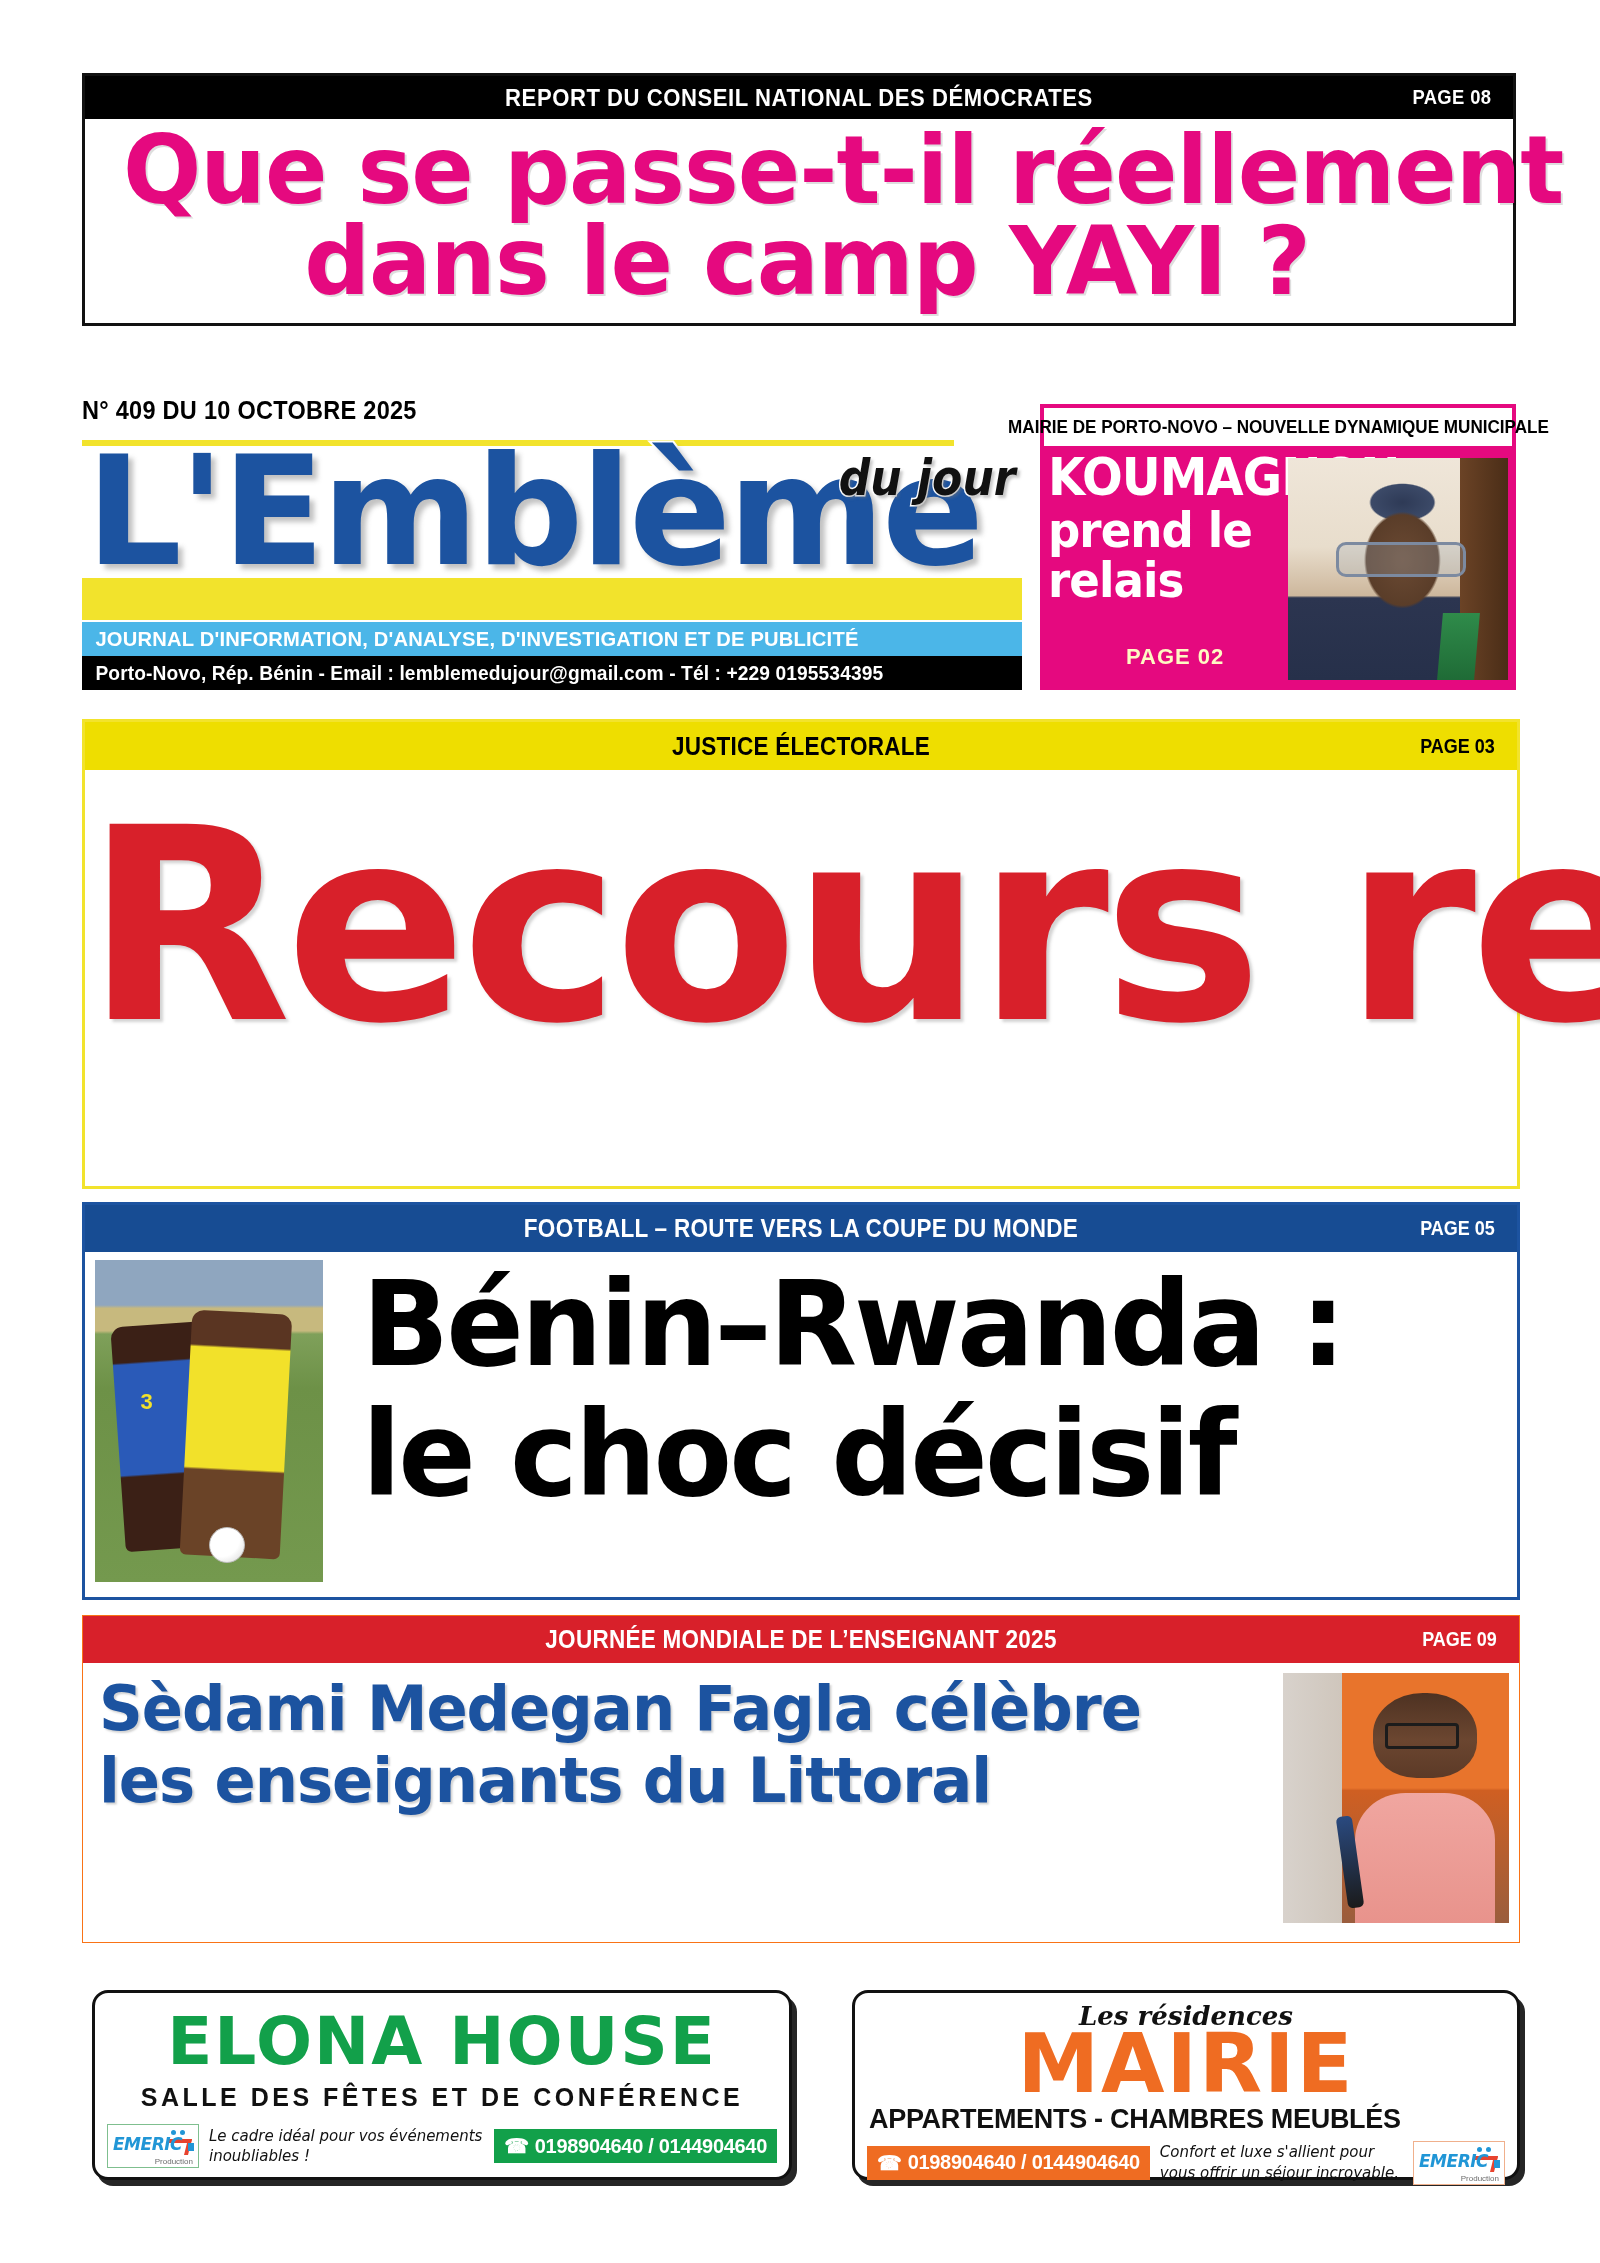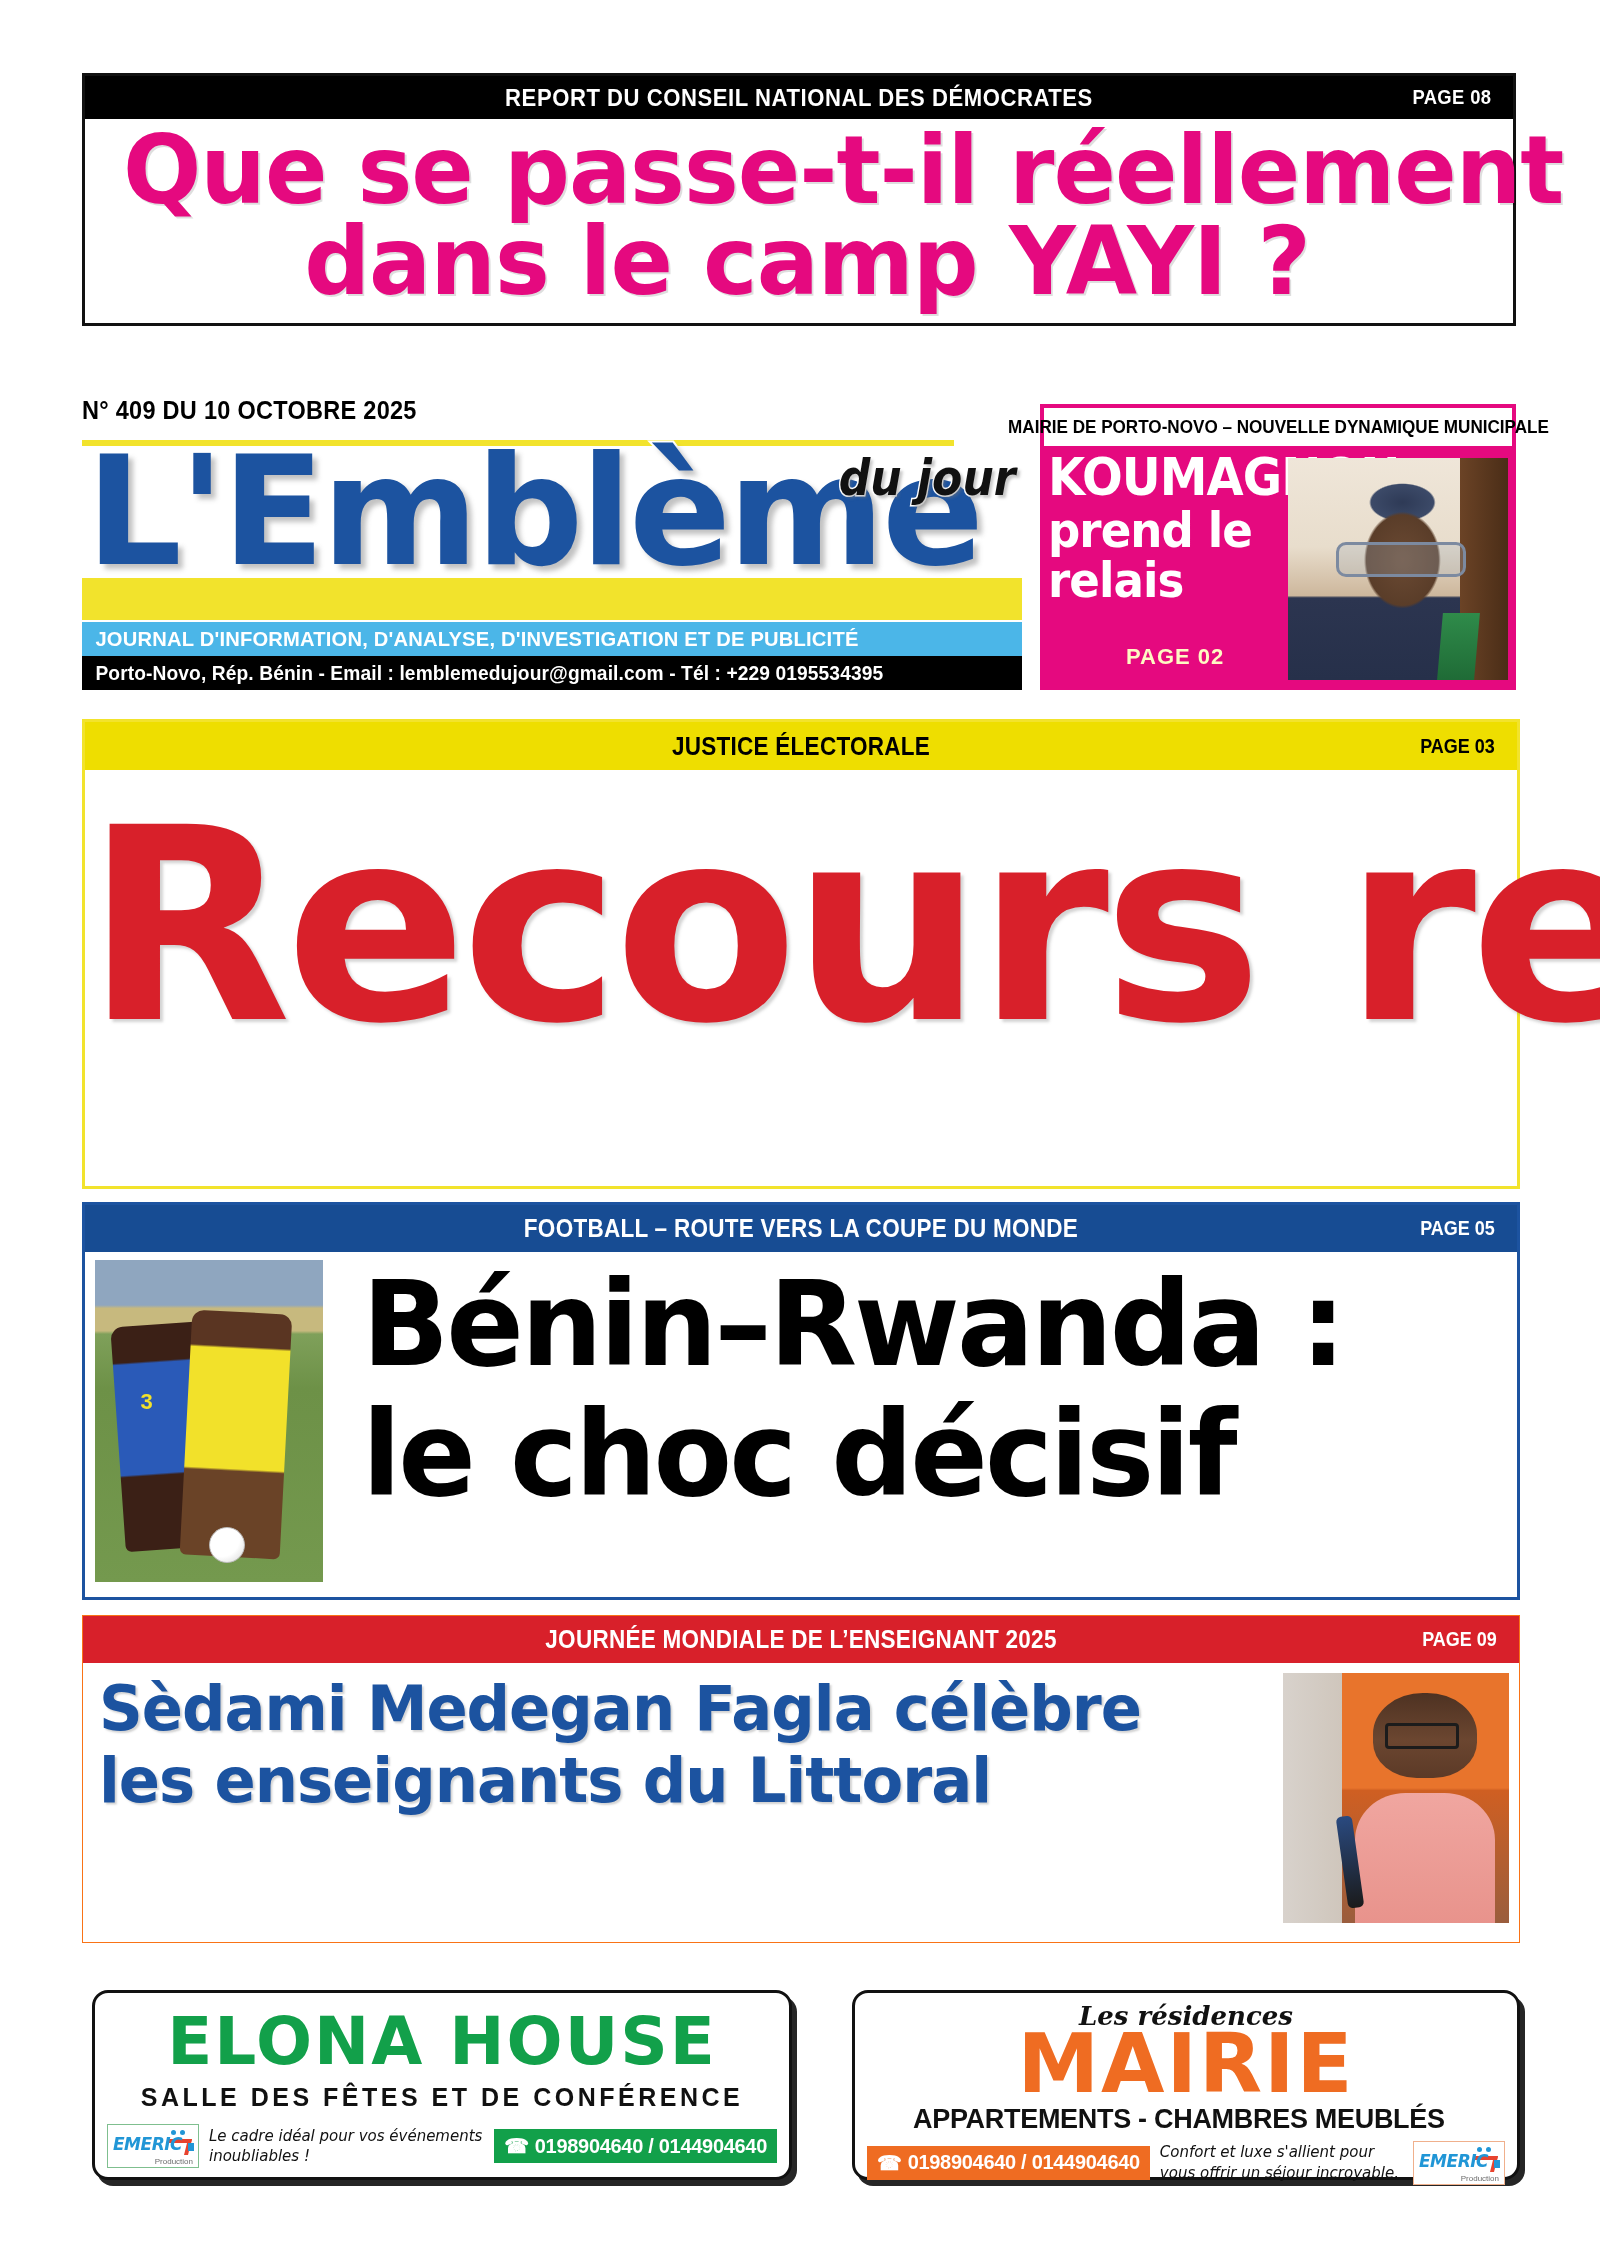--- a/index.html
+++ b/index.html
@@ -536,21 +536,20 @@
     margin-top: -2px;
   }
   .fenou-sub {
     text-align: left;
     font-weight: 700;
     font-size: 27px;
     color: #111111;
     letter-spacing: -0.3px;
     margin-top: 4px;
     padding-left: 14px;
-    margin-left: 44px;
   }
   .fenou-foot {
     display: flex;
     align-items: center;
     padding: 0 12px;
     margin-top: 6px;
     gap: 10px;
   }
   .emeric-o { border-color: #f0b08c; }
   .emeric-o .e1 { color: #2196d6; }

